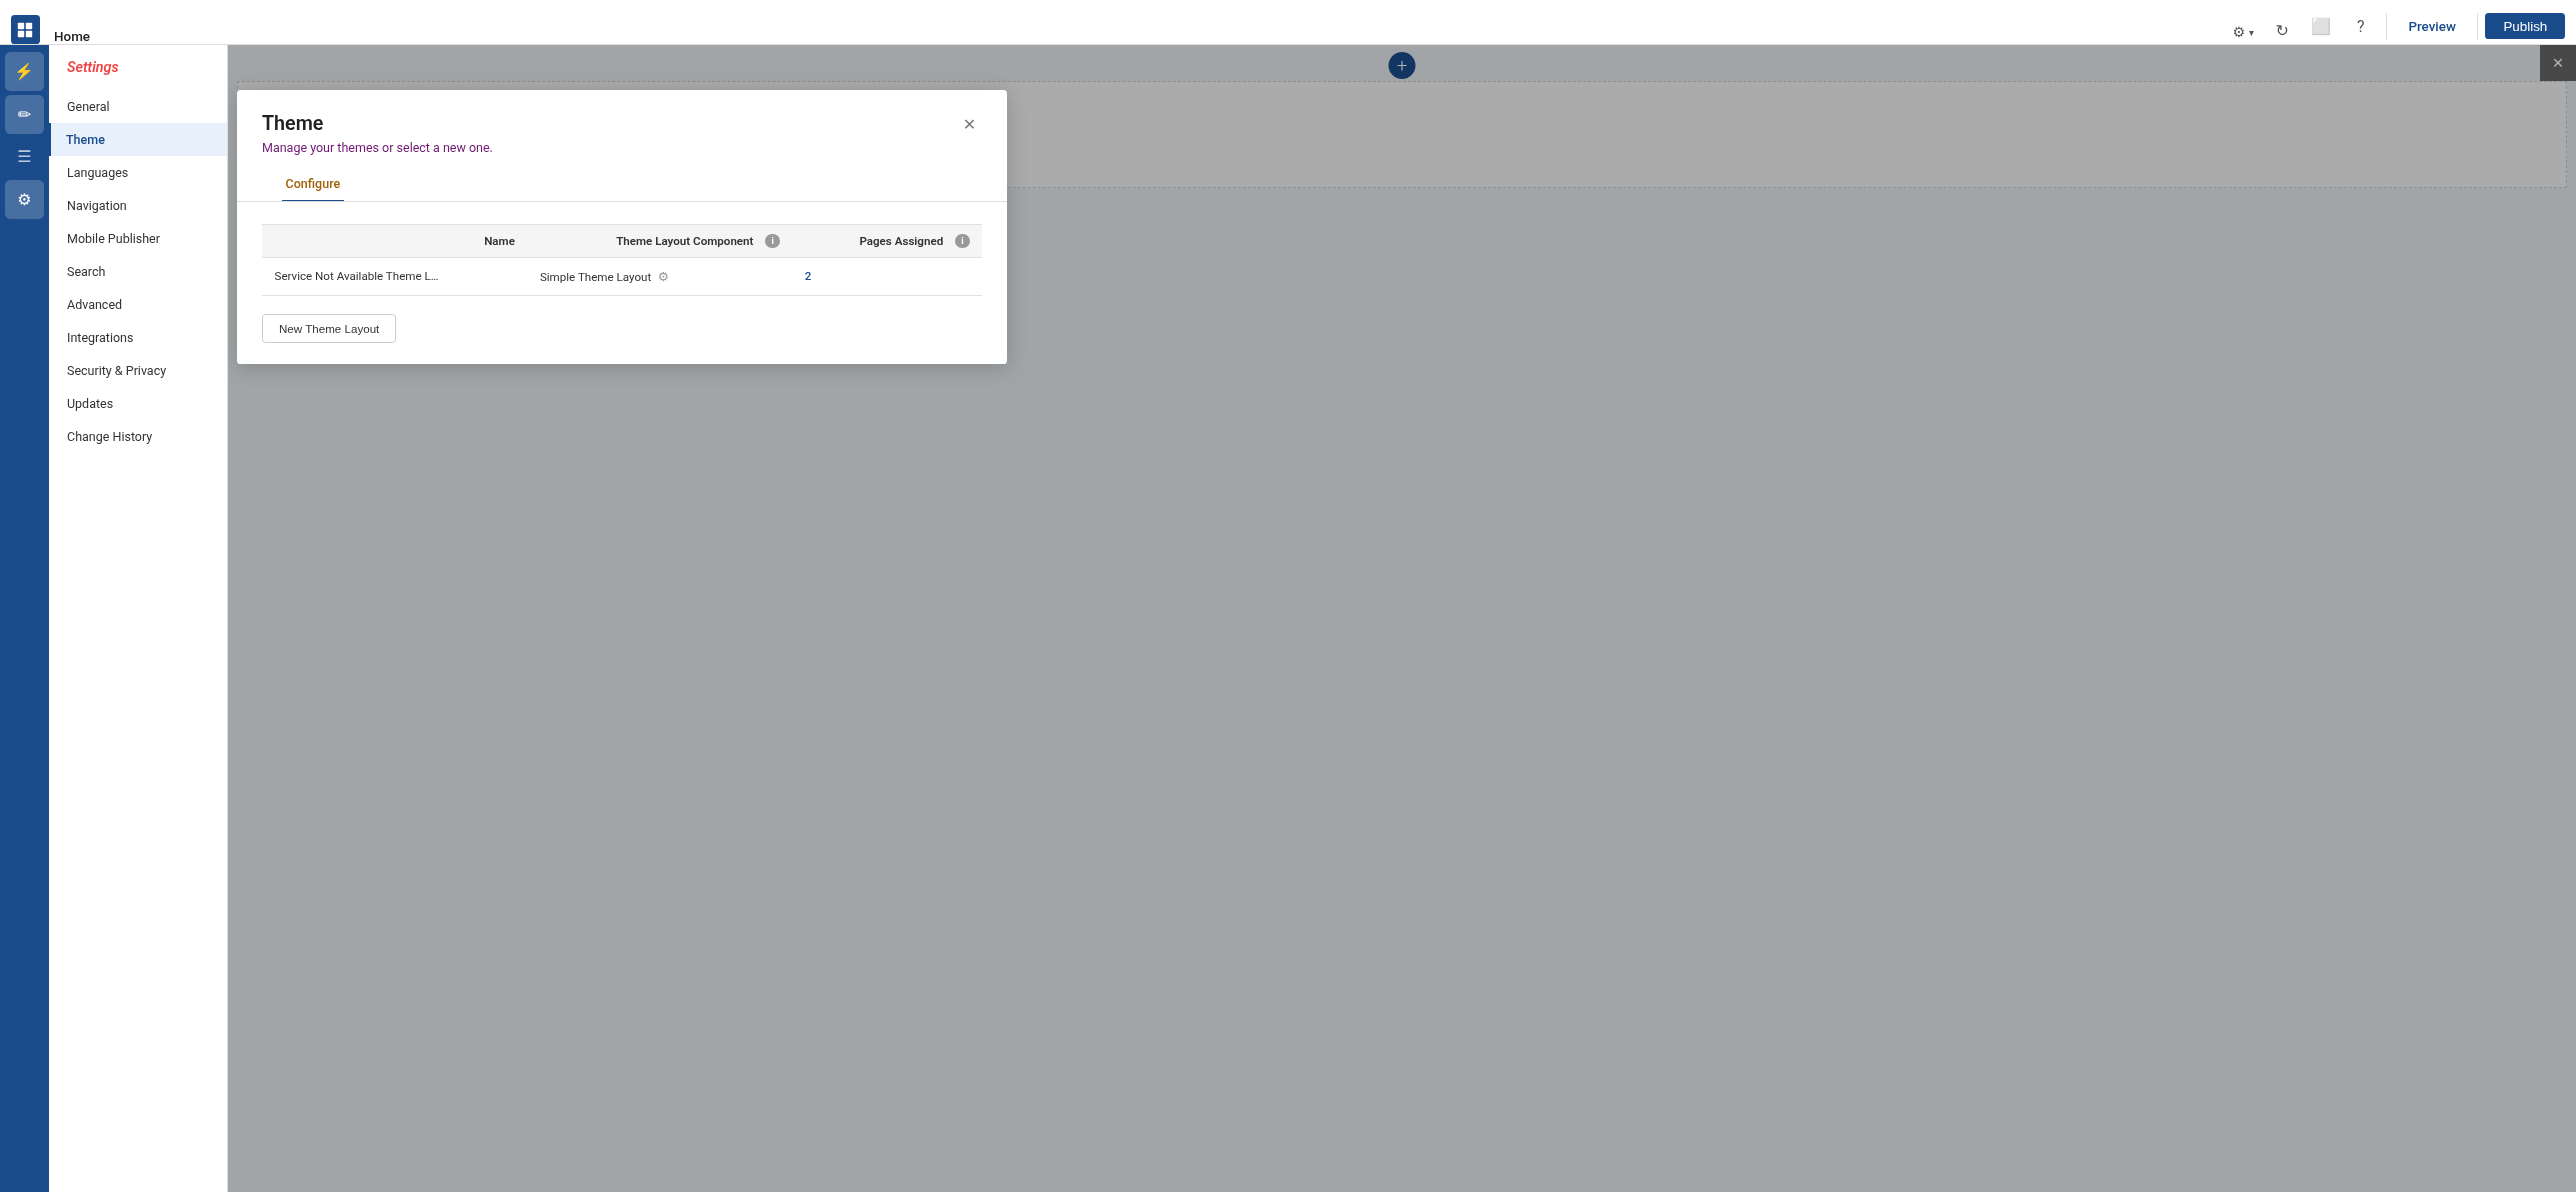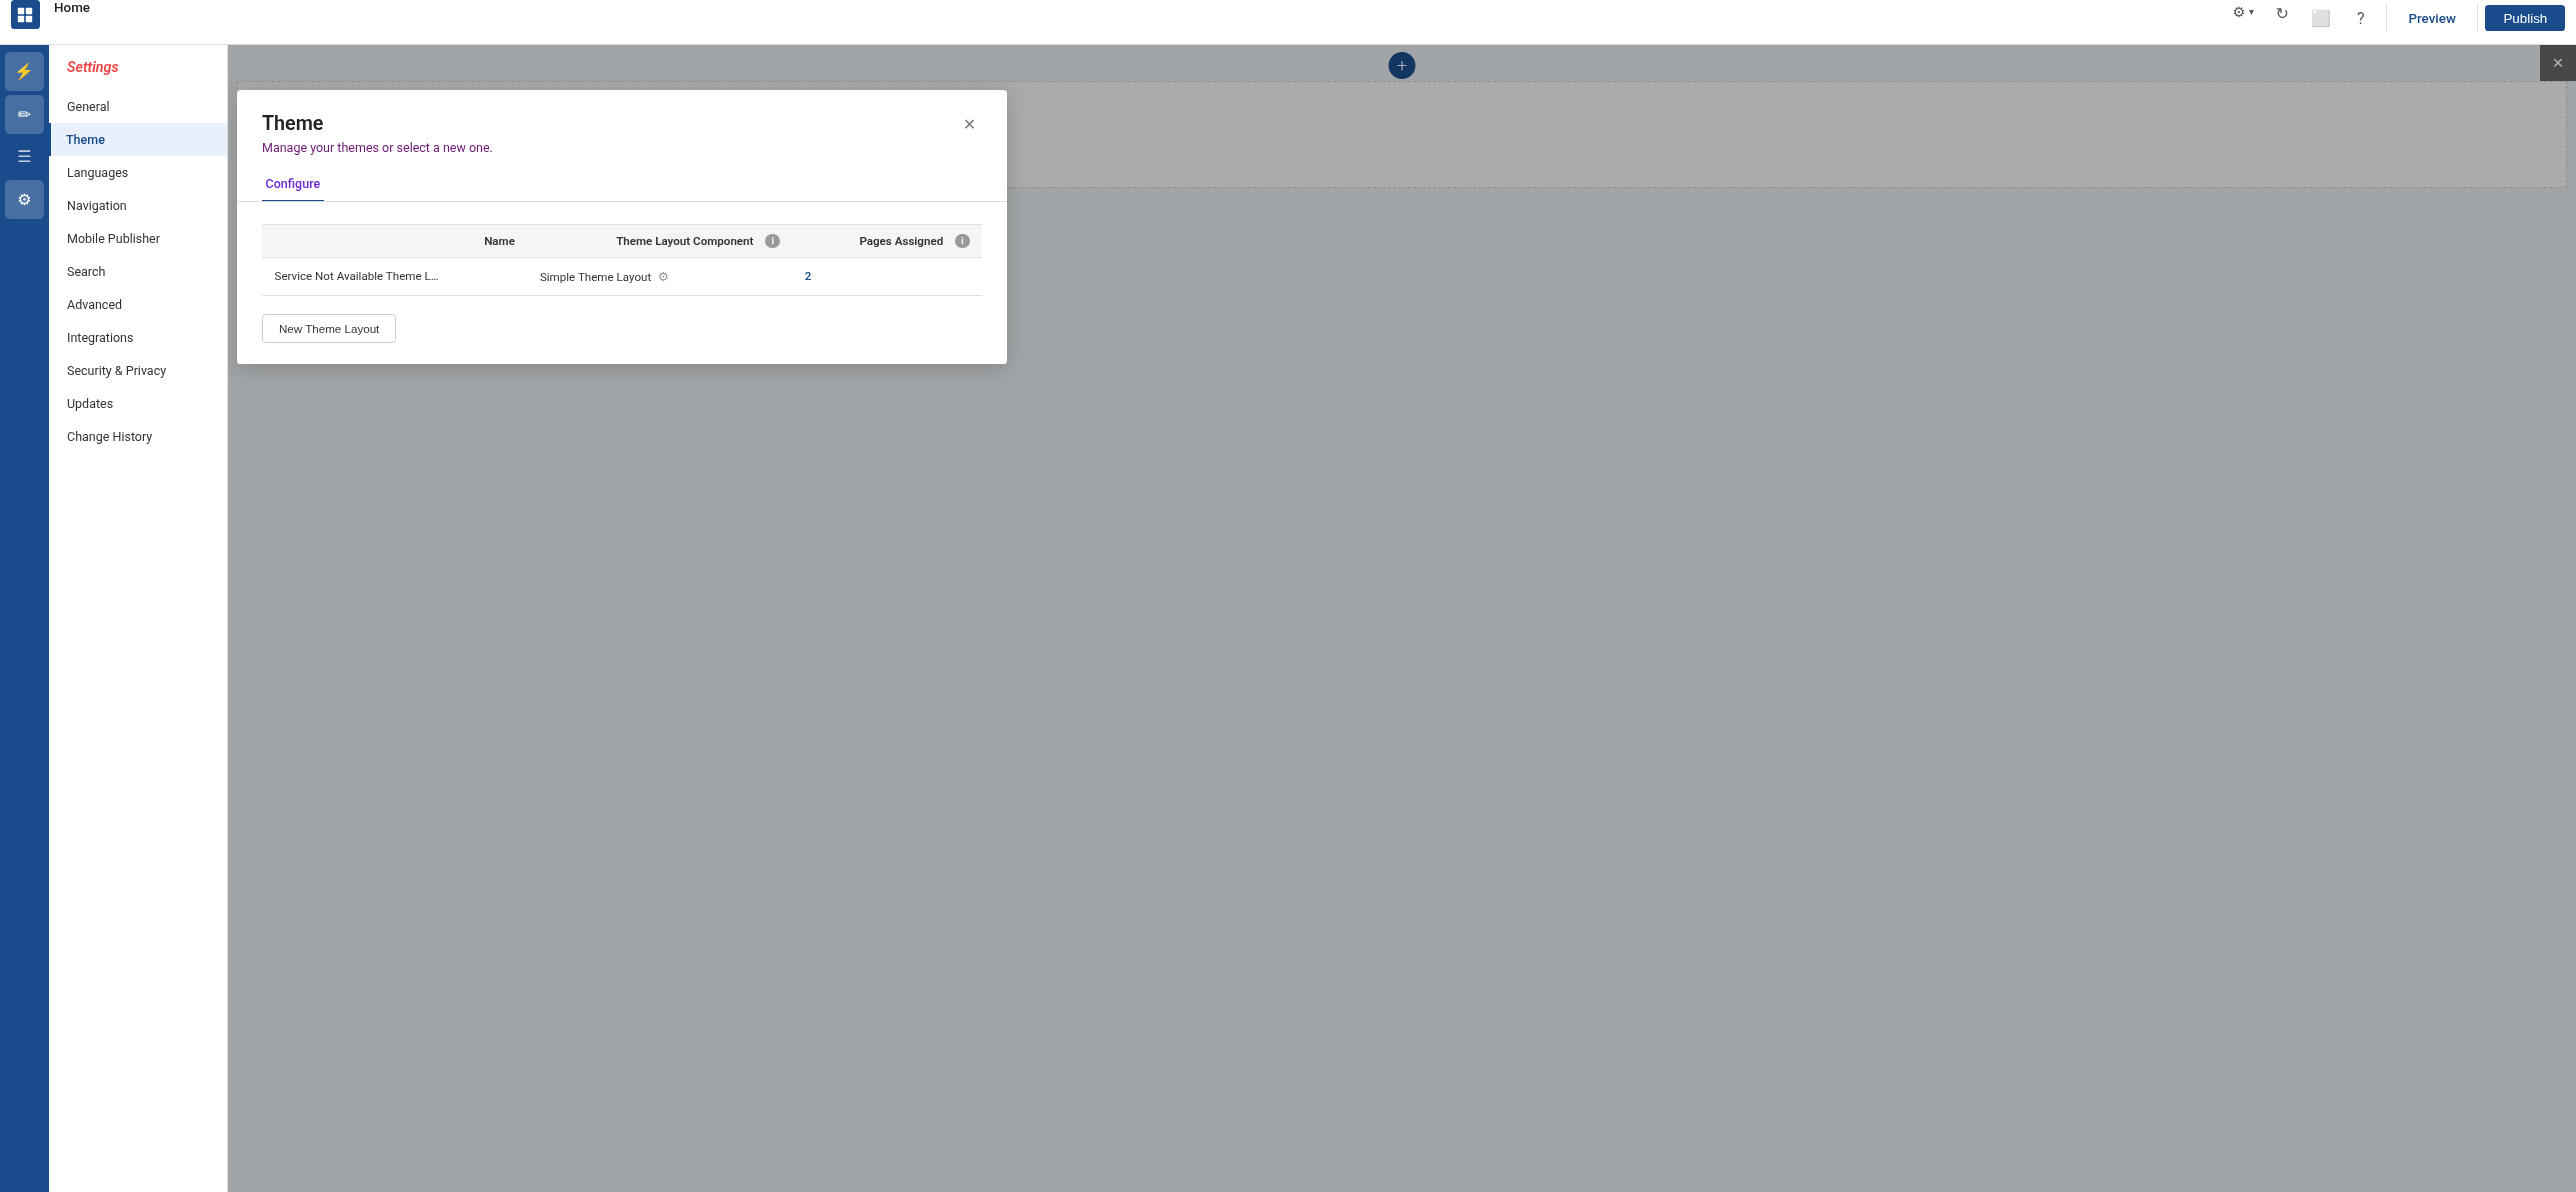--- a/index.html
+++ b/index.html
@@ -1,20 +1,20 @@
 <!DOCTYPE html>
 <html style="font-size:14.3px"><head>
   <meta charset="utf-8">
   <style>
     * { box-sizing: border-box; margin: 0; padding: 0; }
     body { font-family: -apple-system, BlinkMacSystemFont, 'Segoe UI', Roboto, sans-serif; background: #e8ecef; height: 100vh; overflow: hidden; }
 
     
     .topbar {
-      display: flex; align-items: flex-start; height: 45px;
+      display: flex; align-items: flex-end; height: 45px;
       background: #fff; border-bottom: 0.9px solid #ddd;
       padding: 0 10.7px; gap: 7.2px; position: relative; z-index: 100;
     }
     .topbar-logo {
       width: 29px; height: 29px; background: #1a4c8b; border-radius: 3.6px;
       display: flex; align-items: center; justify-content: center;
     }
     .topbar-logo svg { fill: white; width: 16px; height: 16px; }
     .topbar-title { font-size: 13.4px; color: #222; margin-left: 7.2px; font-weight: 500; flex: 1; }
     .topbar-gear-btn {
@@ -109,21 +109,21 @@
     .modal-subtitle { font-size: 12.5px; color: #701a75; margin-top: 5.4px; }
     .modal-close {
       width: 25px; height: 25px; display: flex; align-items: center;
       justify-content: center; cursor: pointer; color: #777; font-size: 16px;
     }
     .modal-tabs { border-bottom: 0.9px solid #ddd; padding: 0 25px; display: flex; }
     .modal-tab {
       padding: 7.2px 3.6px 9px; font-size: 12.5px; color: #555;
       cursor: pointer; margin-right: 18px; border-bottom: 1.8px solid transparent;
     }
-    .modal-tab.active { color: #6d28d9; border-bottom: 1.8px solid #1a4c8b; font-weight: 500; }
+    .modal-tab.active { color: #a16207; border-bottom: 1.8px solid #1a4c8b; font-weight: 500; margin-left: 20px; }
     .modal-body { padding: 21.5px 25px; overflow-y: auto; flex: 1; }
     .section-title { font-size: 15px; font-weight: 600; color: #222; margin-bottom: 14.3px; }
 
     
     .theme-table { width: 100%; border-collapse: collapse; }
     .theme-table thead tr { border-top: 0.9px solid #e0e0e0; border-bottom: 0.9px solid #e0e0e0; background: #f5f5f5; }
     .theme-table th { padding: 9px 12.5px; text-align: right; font-size: 11.6px; font-weight: 600; color: #333; }
     .theme-table tbody tr { border-bottom: 0.9px solid #e0e0e0; }
     .theme-table td { padding: 10.7px 12.5px; font-size: 11.6px; color: #333; }
     .th-info { display: inline-flex; align-items: center; gap: 12px; }

